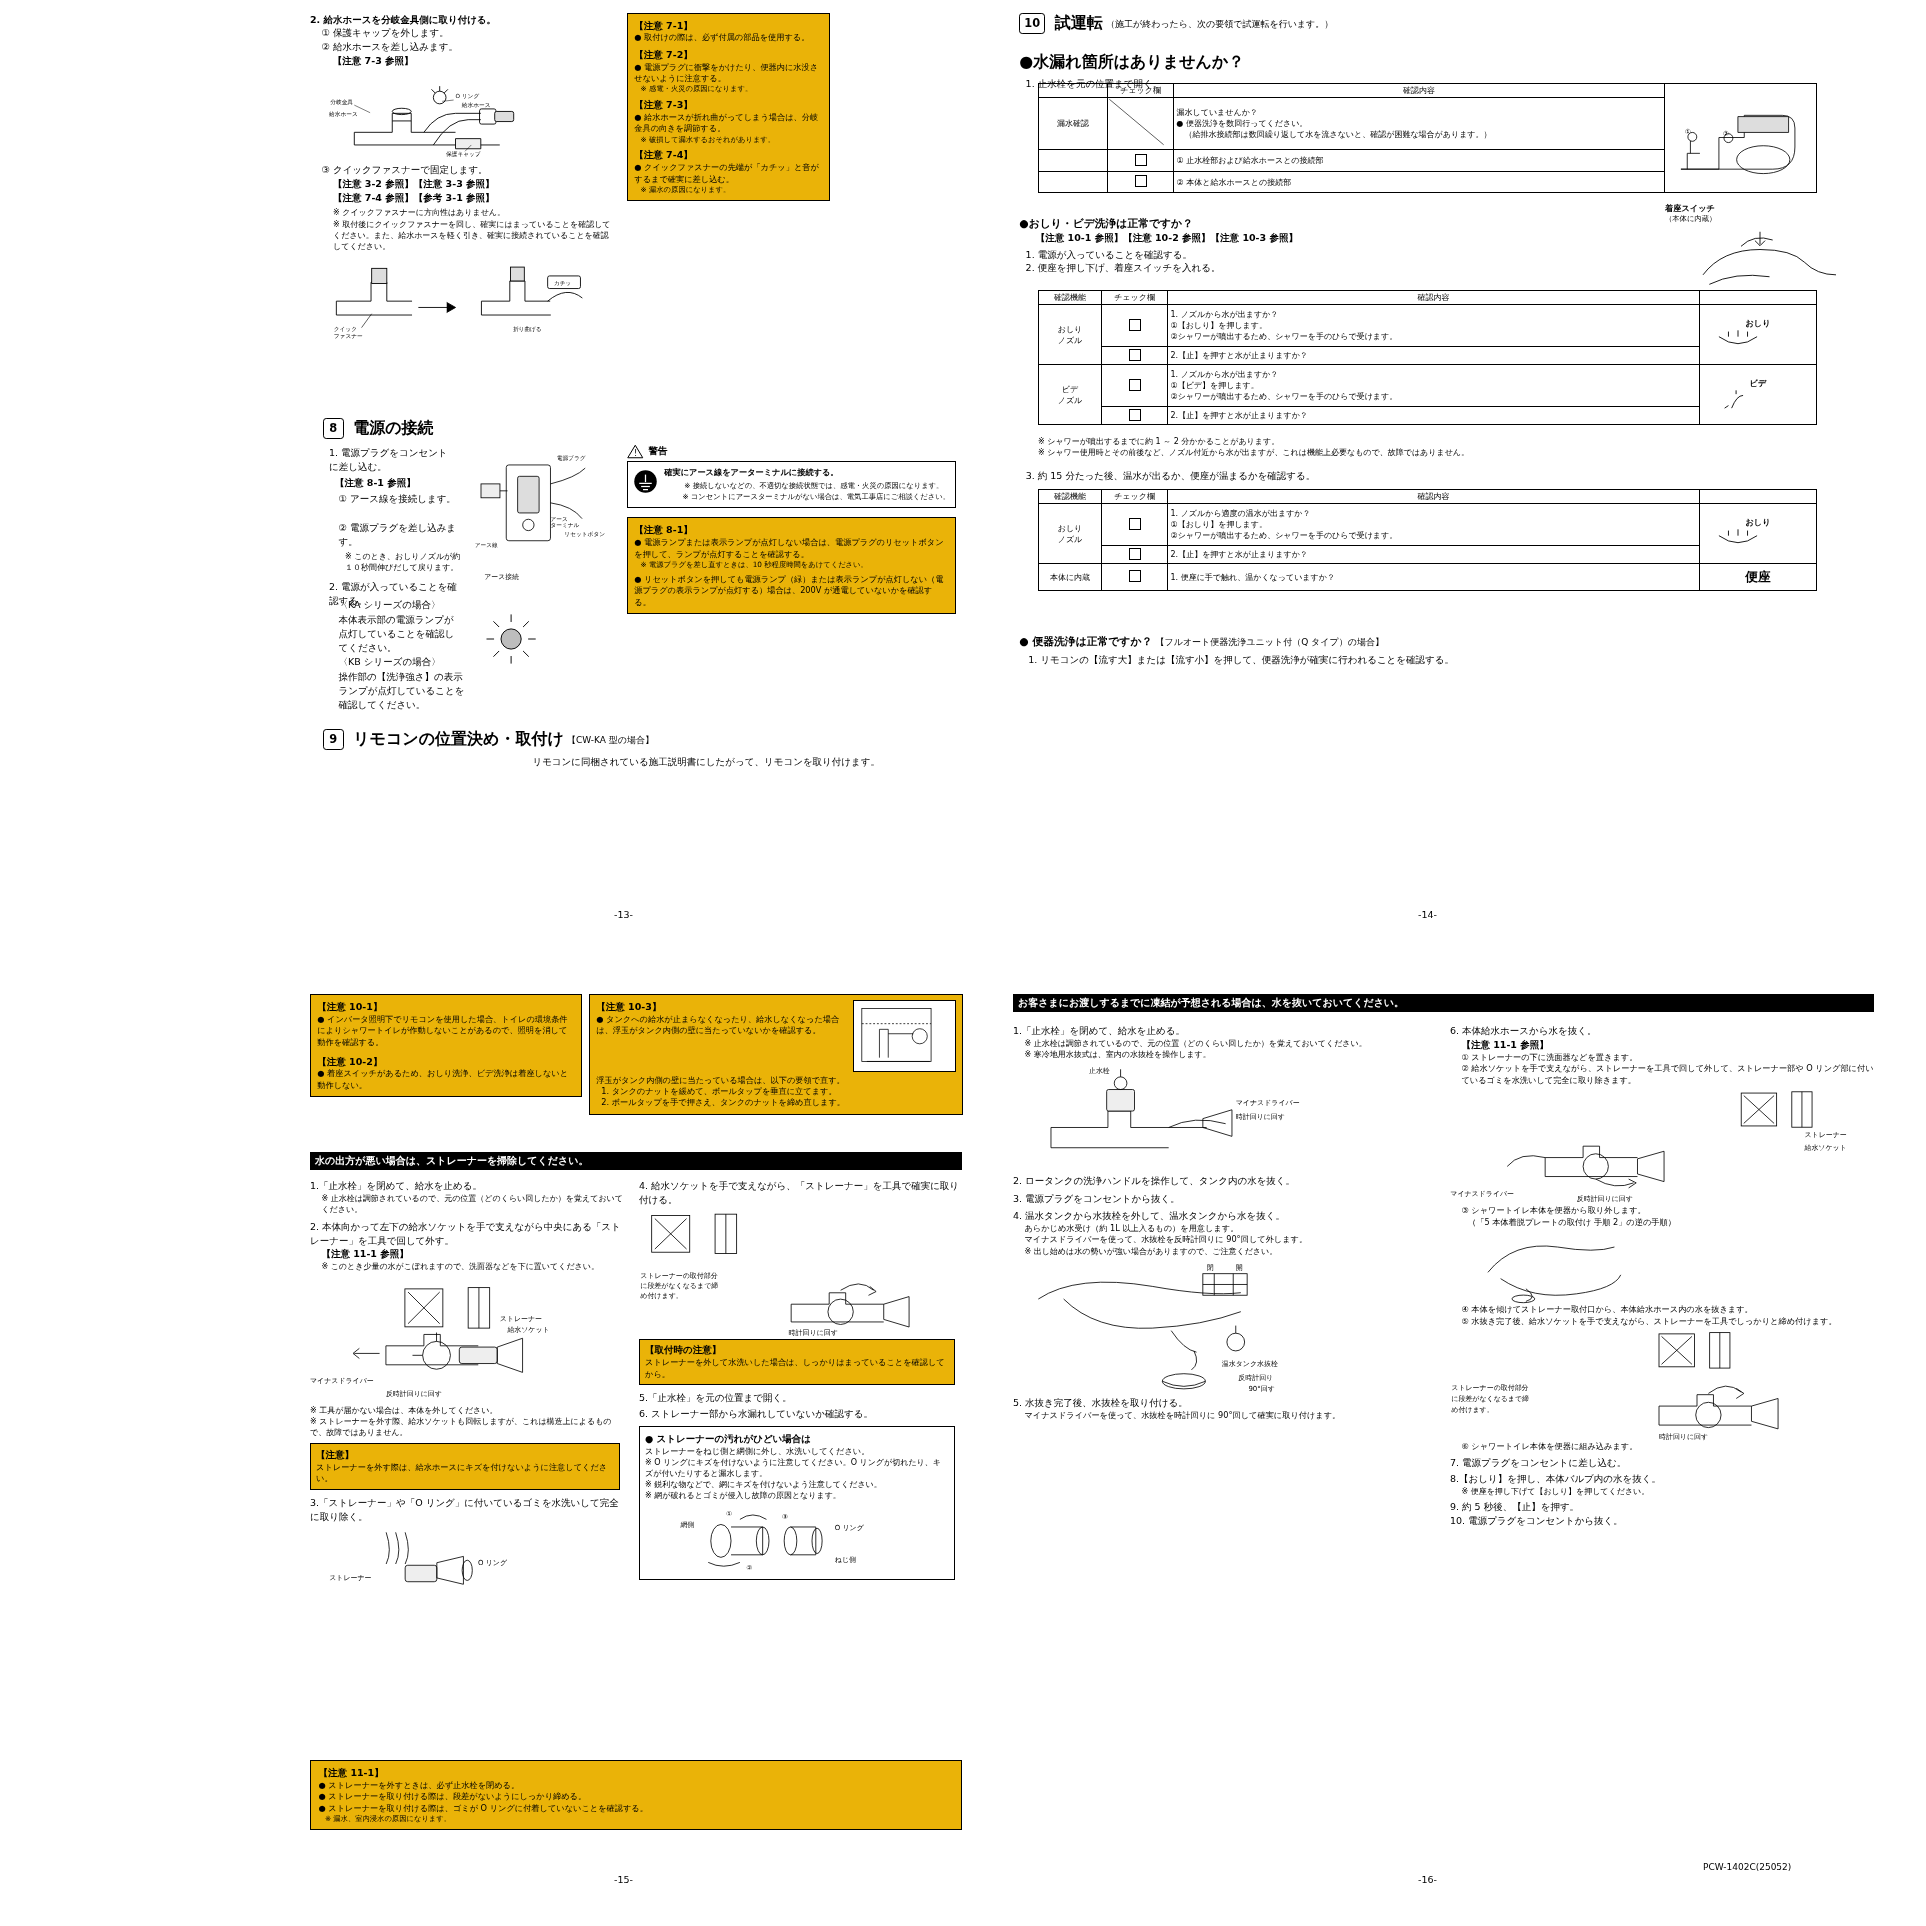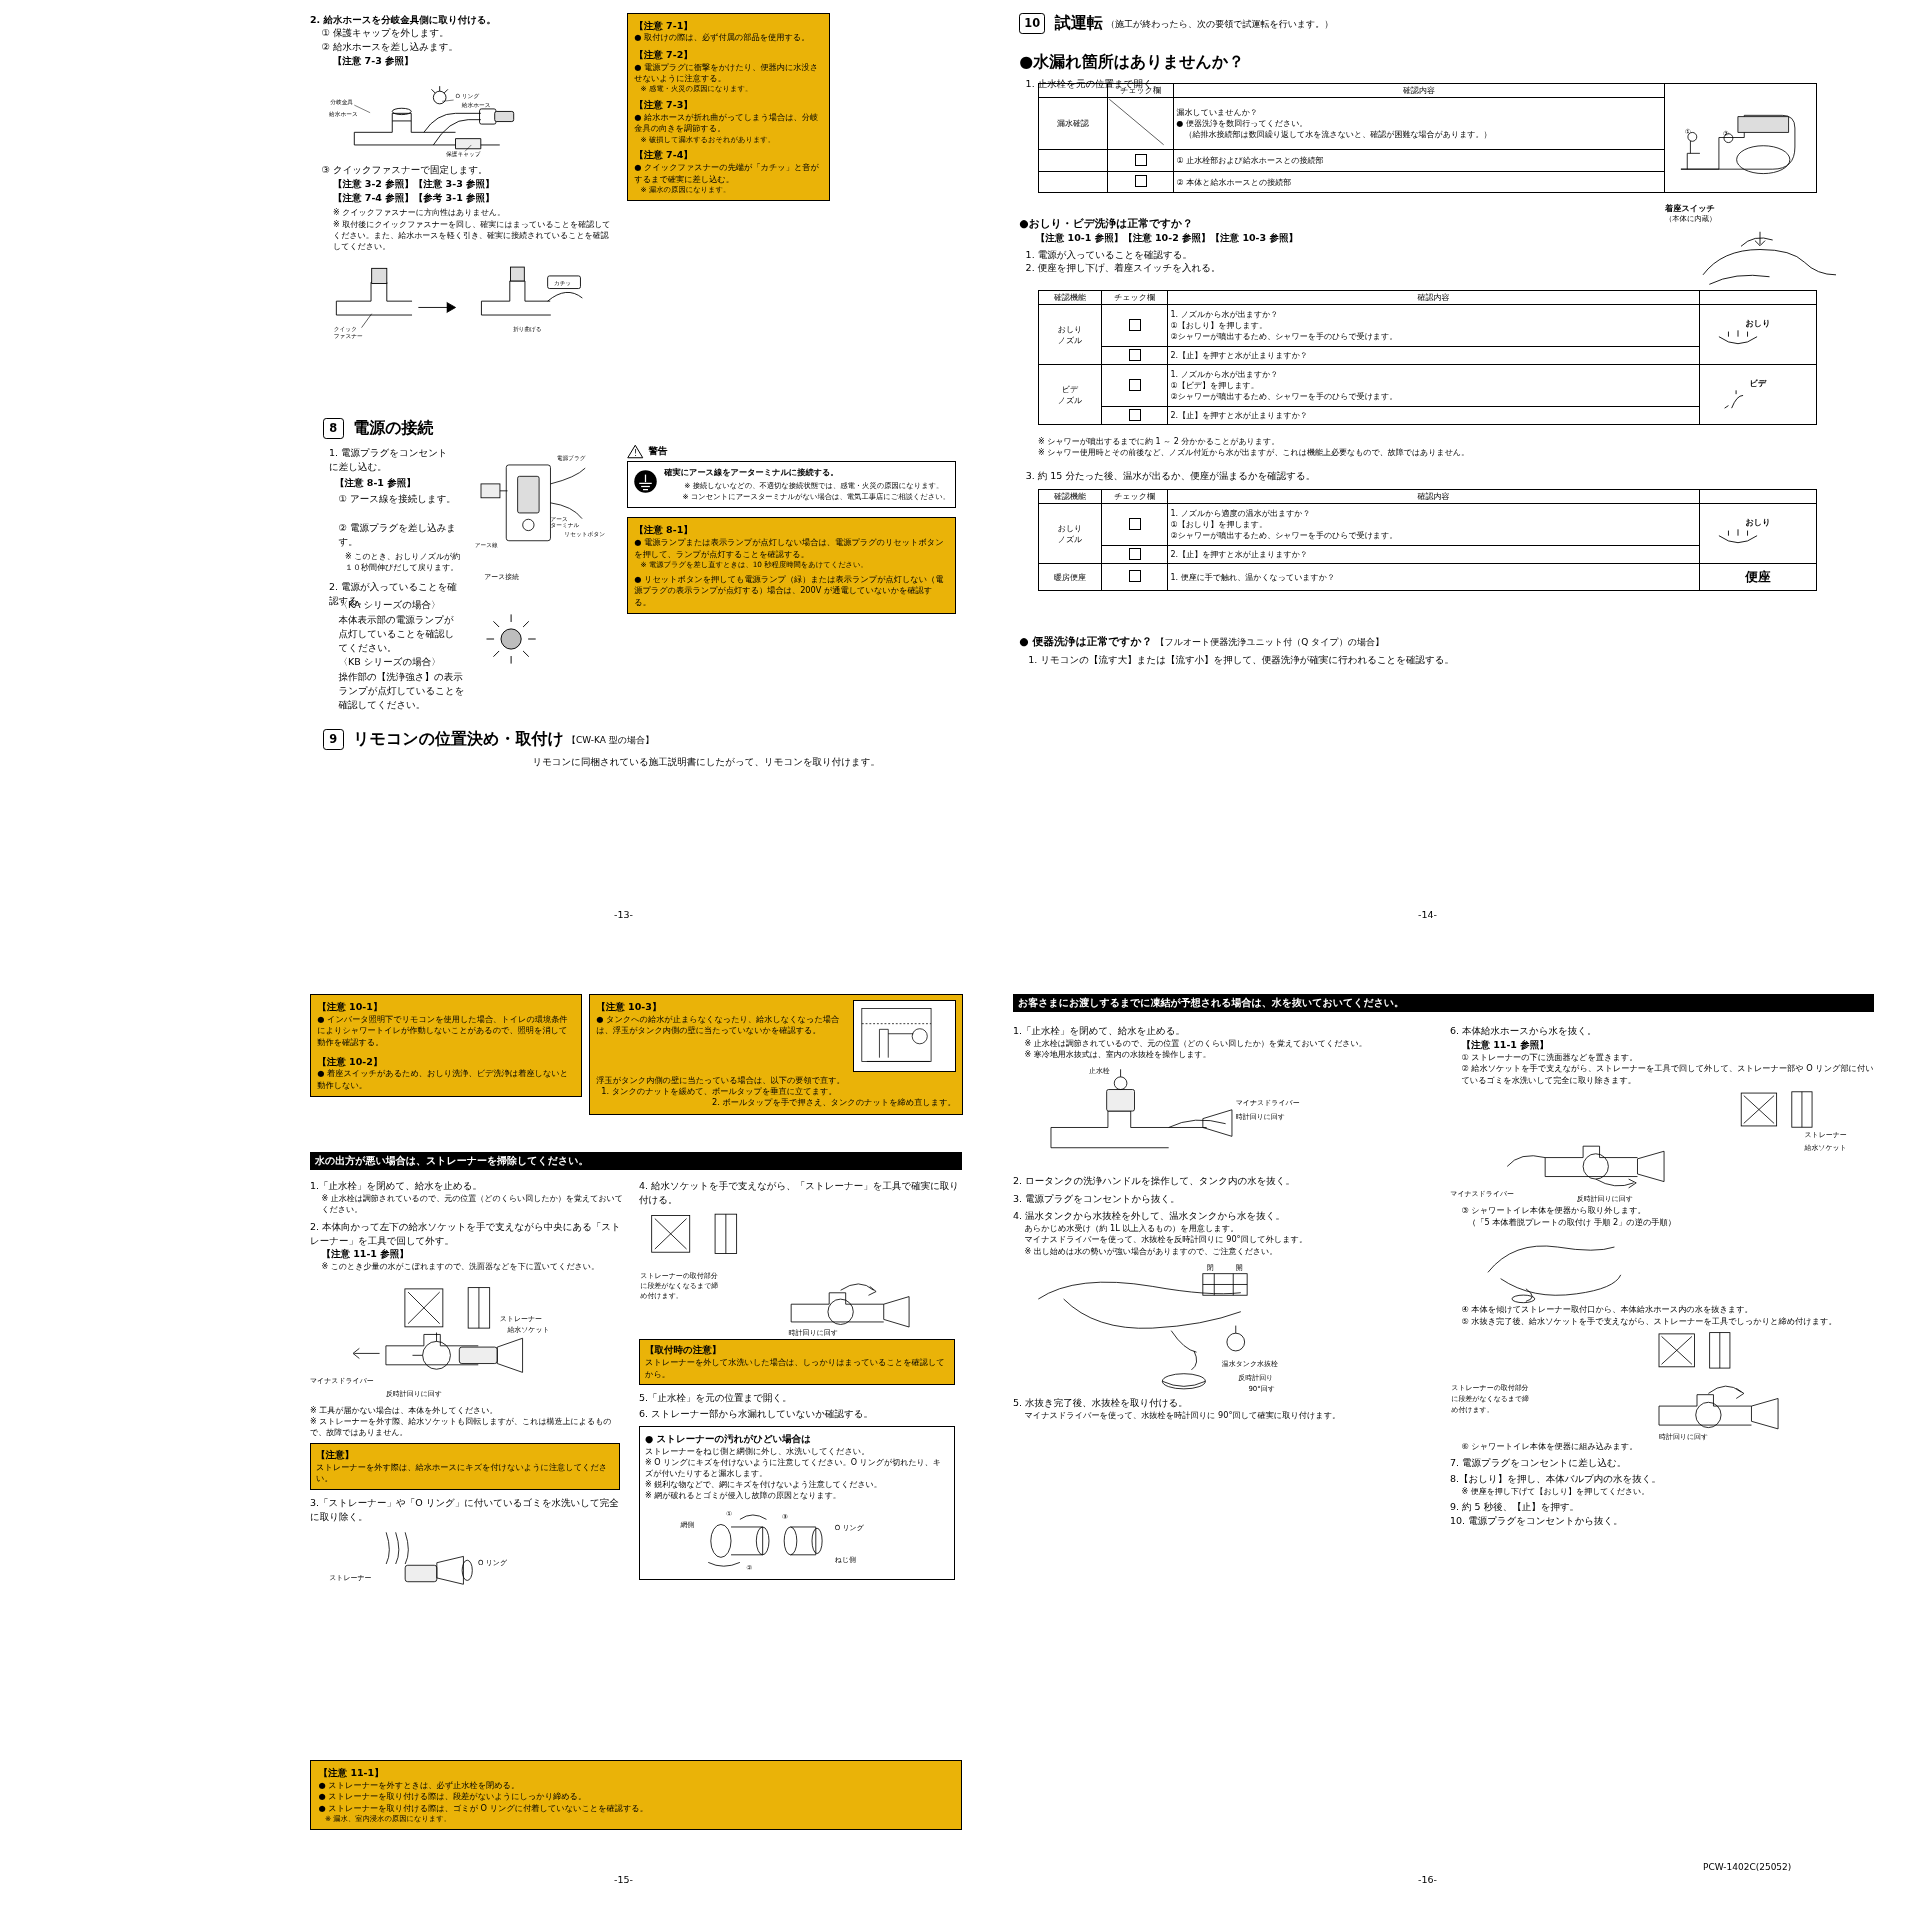--- a/index.html
+++ b/index.html
@@ -378,21 +378,21 @@
                 <path d="M40 4 v8 M55 2 v10 M70 4 v8"></path>
               </g>
             </svg>
       </td>
     </tr>
     <tr style="height:18px;">
       <td style="text-align:center;"><span style="display:inline-block;width:10px;height:10px;border:0.6px solid #000;"></span></td>
       <td>2.【止】を押すと水が止まりますか？</td>
     </tr>
     <tr style="height:27px;">
-      <td style="text-align:center;">暖房便座</td>
+      <td style="text-align:center;">本体に内蔵</td>
       <td style="text-align:center;"><span style="display:inline-block;width:10px;height:10px;border:0.6px solid #000;"></span></td>
       <td>1. 便座に手で触れ、温かくなっていますか？</td>
       <td style="text-align:center;font-size:12.7px;font-weight:bold;">便座</td>
     </tr>
   </tbody>
     </table>
 
   <div class="blk" style="left:6.3px;top:621px;width:849px;">
     <div class="txt b" style="font-size:10.8px;display:inline-block;">● 便器洗浄は正常ですか？</div>
     <span class="txt" style="font-size:9px;">【フルオート便器洗浄ユニット付（Q タイプ）の場合】</span>
@@ -425,21 +425,21 @@
             <path d="M40 90 v-45 h14 v45"></path>
             <path d="M54 52 h40"></path>
             <circle cx="104" cy="56" r="12"></circle>
             <path d="M20 96 h100"></path>
           </g>
         </svg>
       </div>
     </div>
     <div class="small" style="margin-top:2.5px;">浮玉がタンク内側の壁に当たっている場合は、以下の要領で直す。</div>
     <div class="small" style="margin-left:5px;">1. タンクのナットを緩めて、ボールタップを垂直に立てます。</div>
-    <div class="small" style="margin-left:5px;text-align:right;">2. ボールタップを手で押さえ、タンクのナットを締め直します。</div>
+    <div class="small" style="margin-left:5px;">2. ボールタップを手で押さえ、タンクのナットを締め直します。</div>
   </div>
 
   <div class="blk hdr" style="left:0;top:158px;width:652px;">水の出方が悪い場合は、ストレーナーを掃除してください。</div>
 
   <div class="blk" style="left:0;top:185px;width:317px;">
     <div class="txt">1.「止水栓」を閉めて、給水を止める。</div>
     <div class="note" style="margin-left:11.4px;">※ 止水栓は調節されているので、元の位置（どのくらい回したか）を覚えておいてください。</div>
     <div class="txt" style="margin-top:5px;">2. 本体向かって左下の給水ソケットを手で支えながら中央にある「ストレーナー」を工具で回して外す。</div>
     <div class="txt b" style="margin-left:11.4px;">【注意 11-1 参照】</div>
     <div class="note" style="margin-left:11.4px;">※ このとき少量の水がこぼれますので、洗面器などを下に置いてください。</div>

